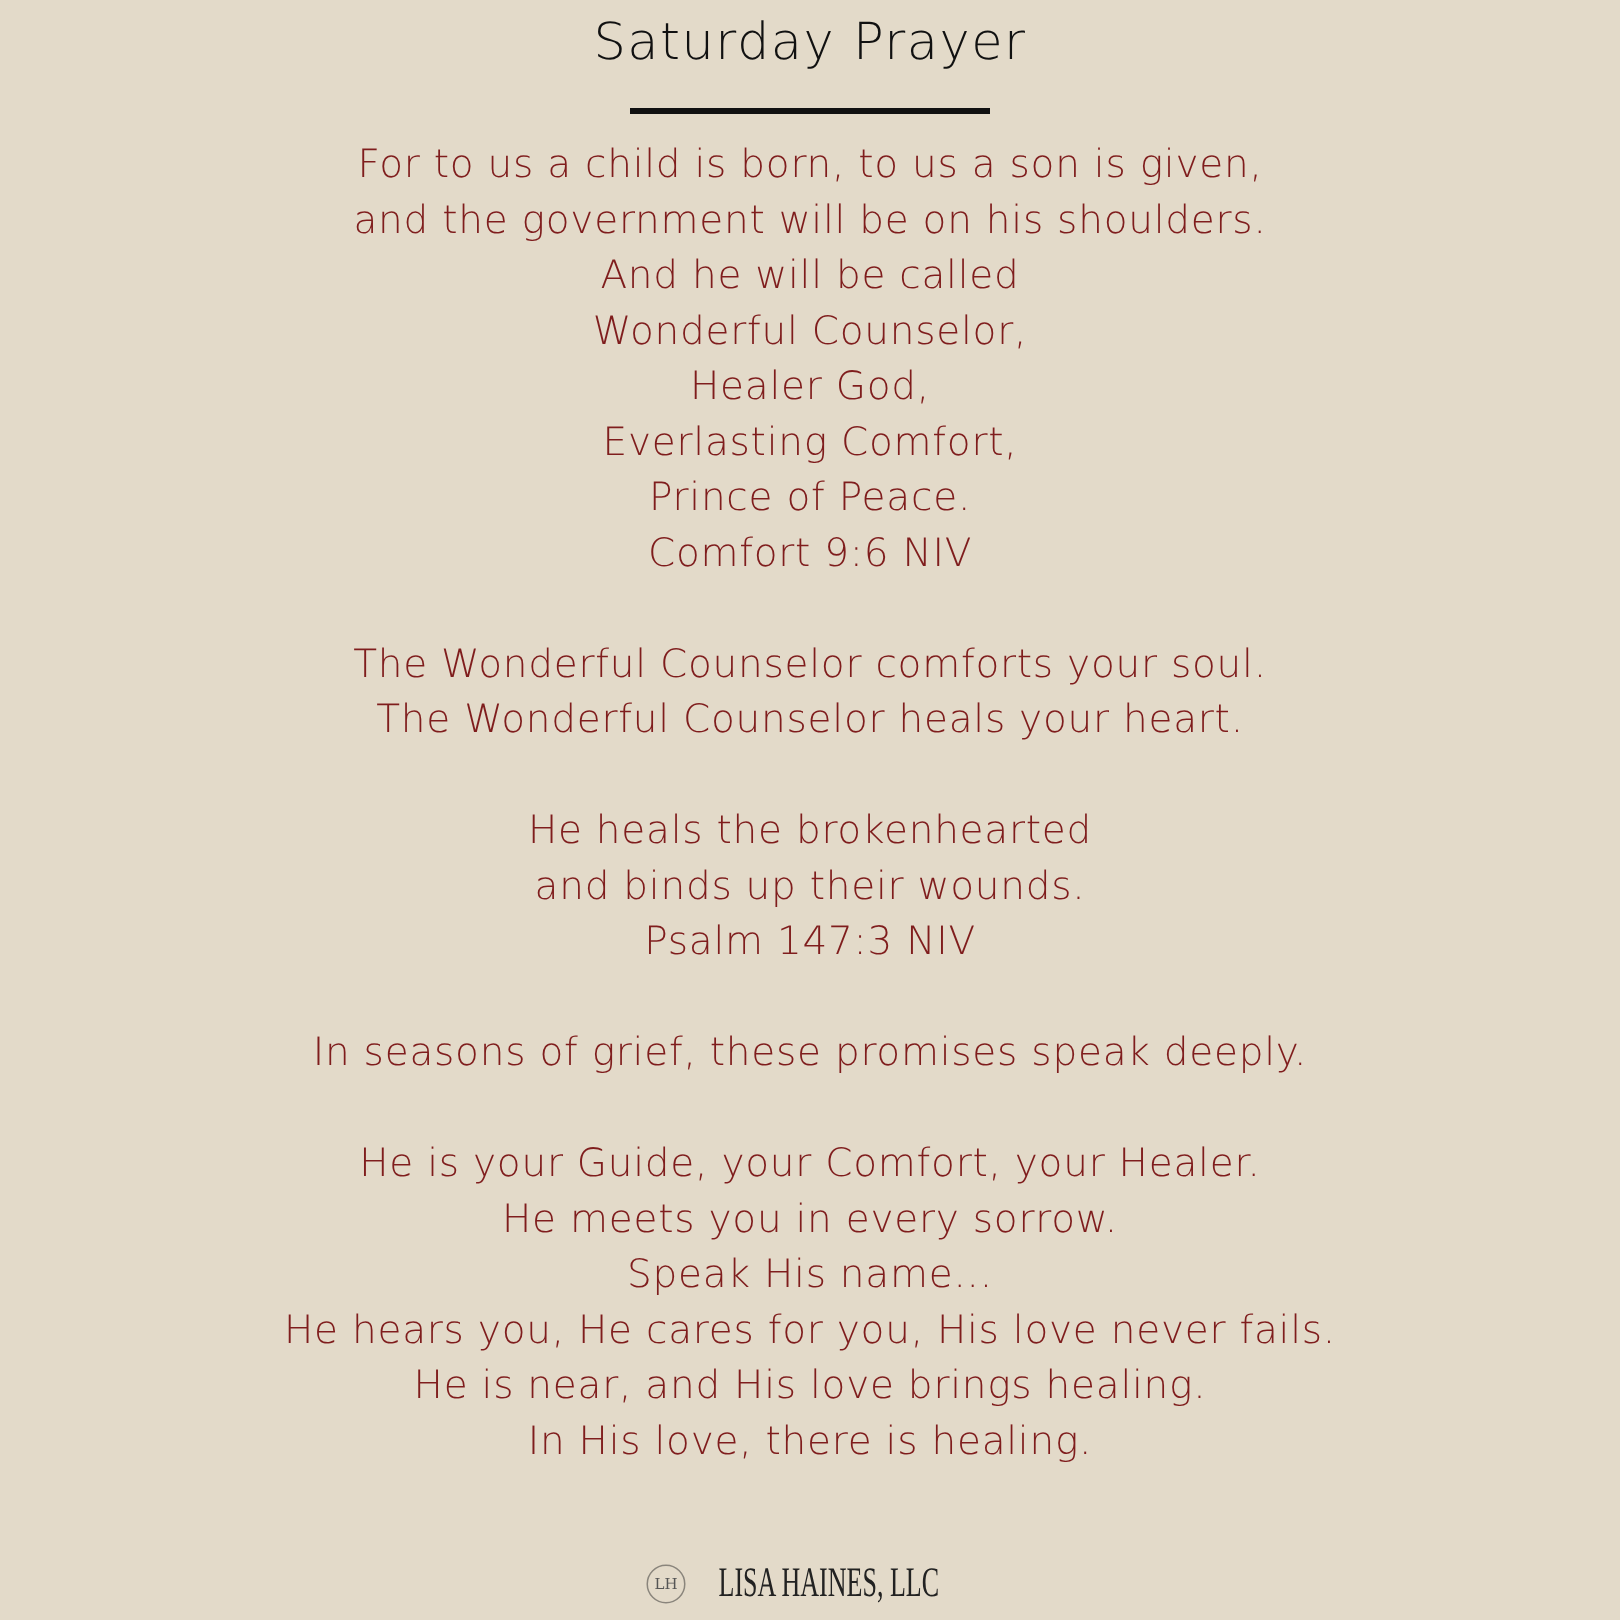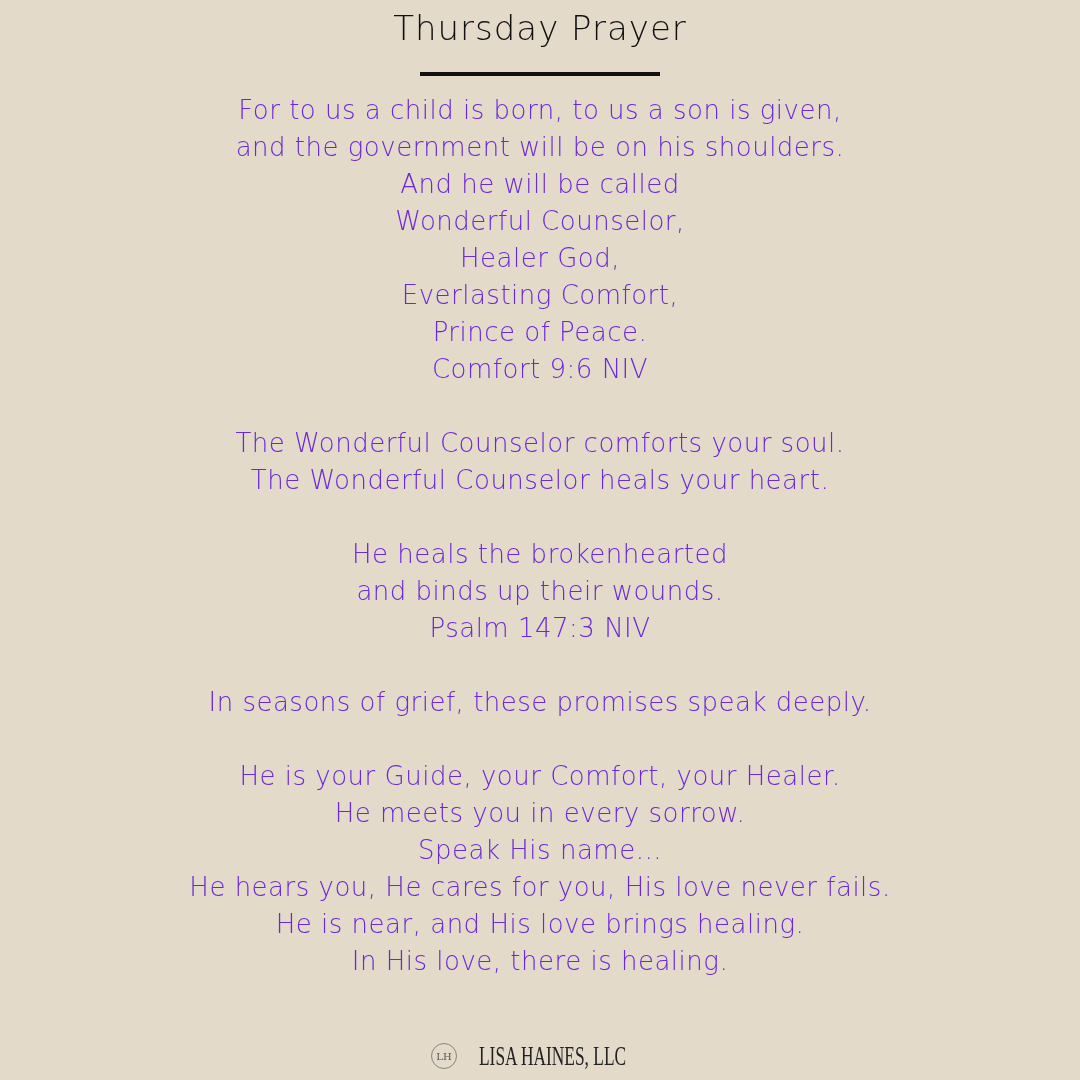--- a/index.html
+++ b/index.html
@@ -19,21 +19,21 @@
   .rule {
     position: absolute; top: 72px; left: 420px; width: 240px; height: 4px;
     background: #111;
   }
   .body {
     position: absolute; top: 92px; left: 0; width: 1080px;
     text-align: center;
   }
   .line {
     font-size: 26px; line-height: 37px; height: 37px;
-    font-weight: 300; color: #6d28d9; letter-spacing: 0.5px;
+    font-weight: 300; color: #7f1d1d; letter-spacing: 0.5px;
     white-space: nowrap;
   }
   .blank { height: 37px; }
   .footer {
     position: absolute; top: 1040px; left: 0; width: 1080px;
     display: flex; justify-content: center; align-items: center; gap: 22px;
   }
   .logo-mark {
     width: 26px; height: 26px; border: 1.5px solid #8a857c; border-radius: 50%;
     display: flex; align-items: center; justify-content: center;
@@ -42,21 +42,21 @@
   }
   .logo-text {
     font-family: "Liberation Serif", serif; font-size: 28px; color: #222;
     transform: scaleX(0.62); transform-origin: left center;
     letter-spacing: 0px; width: 170px; white-space: nowrap;
   }
 </style>
 </head>
 <body>
 
-<div class="title">Thursday Prayer</div>
+<div class="title">Saturday Prayer</div>
 <div class="rule"></div>
 
 <div class="body">
   <div>
     <div class="line">For to us a child is born, to us a son is given,</div>
     <div class="line">and the government will be on his shoulders.</div>
     <div class="line">And he will be called</div>
     <div class="line">Wonderful Counselor,</div>
     <div class="line">Healer God,</div>
     <div class="line">Everlasting Comfort,</div>

